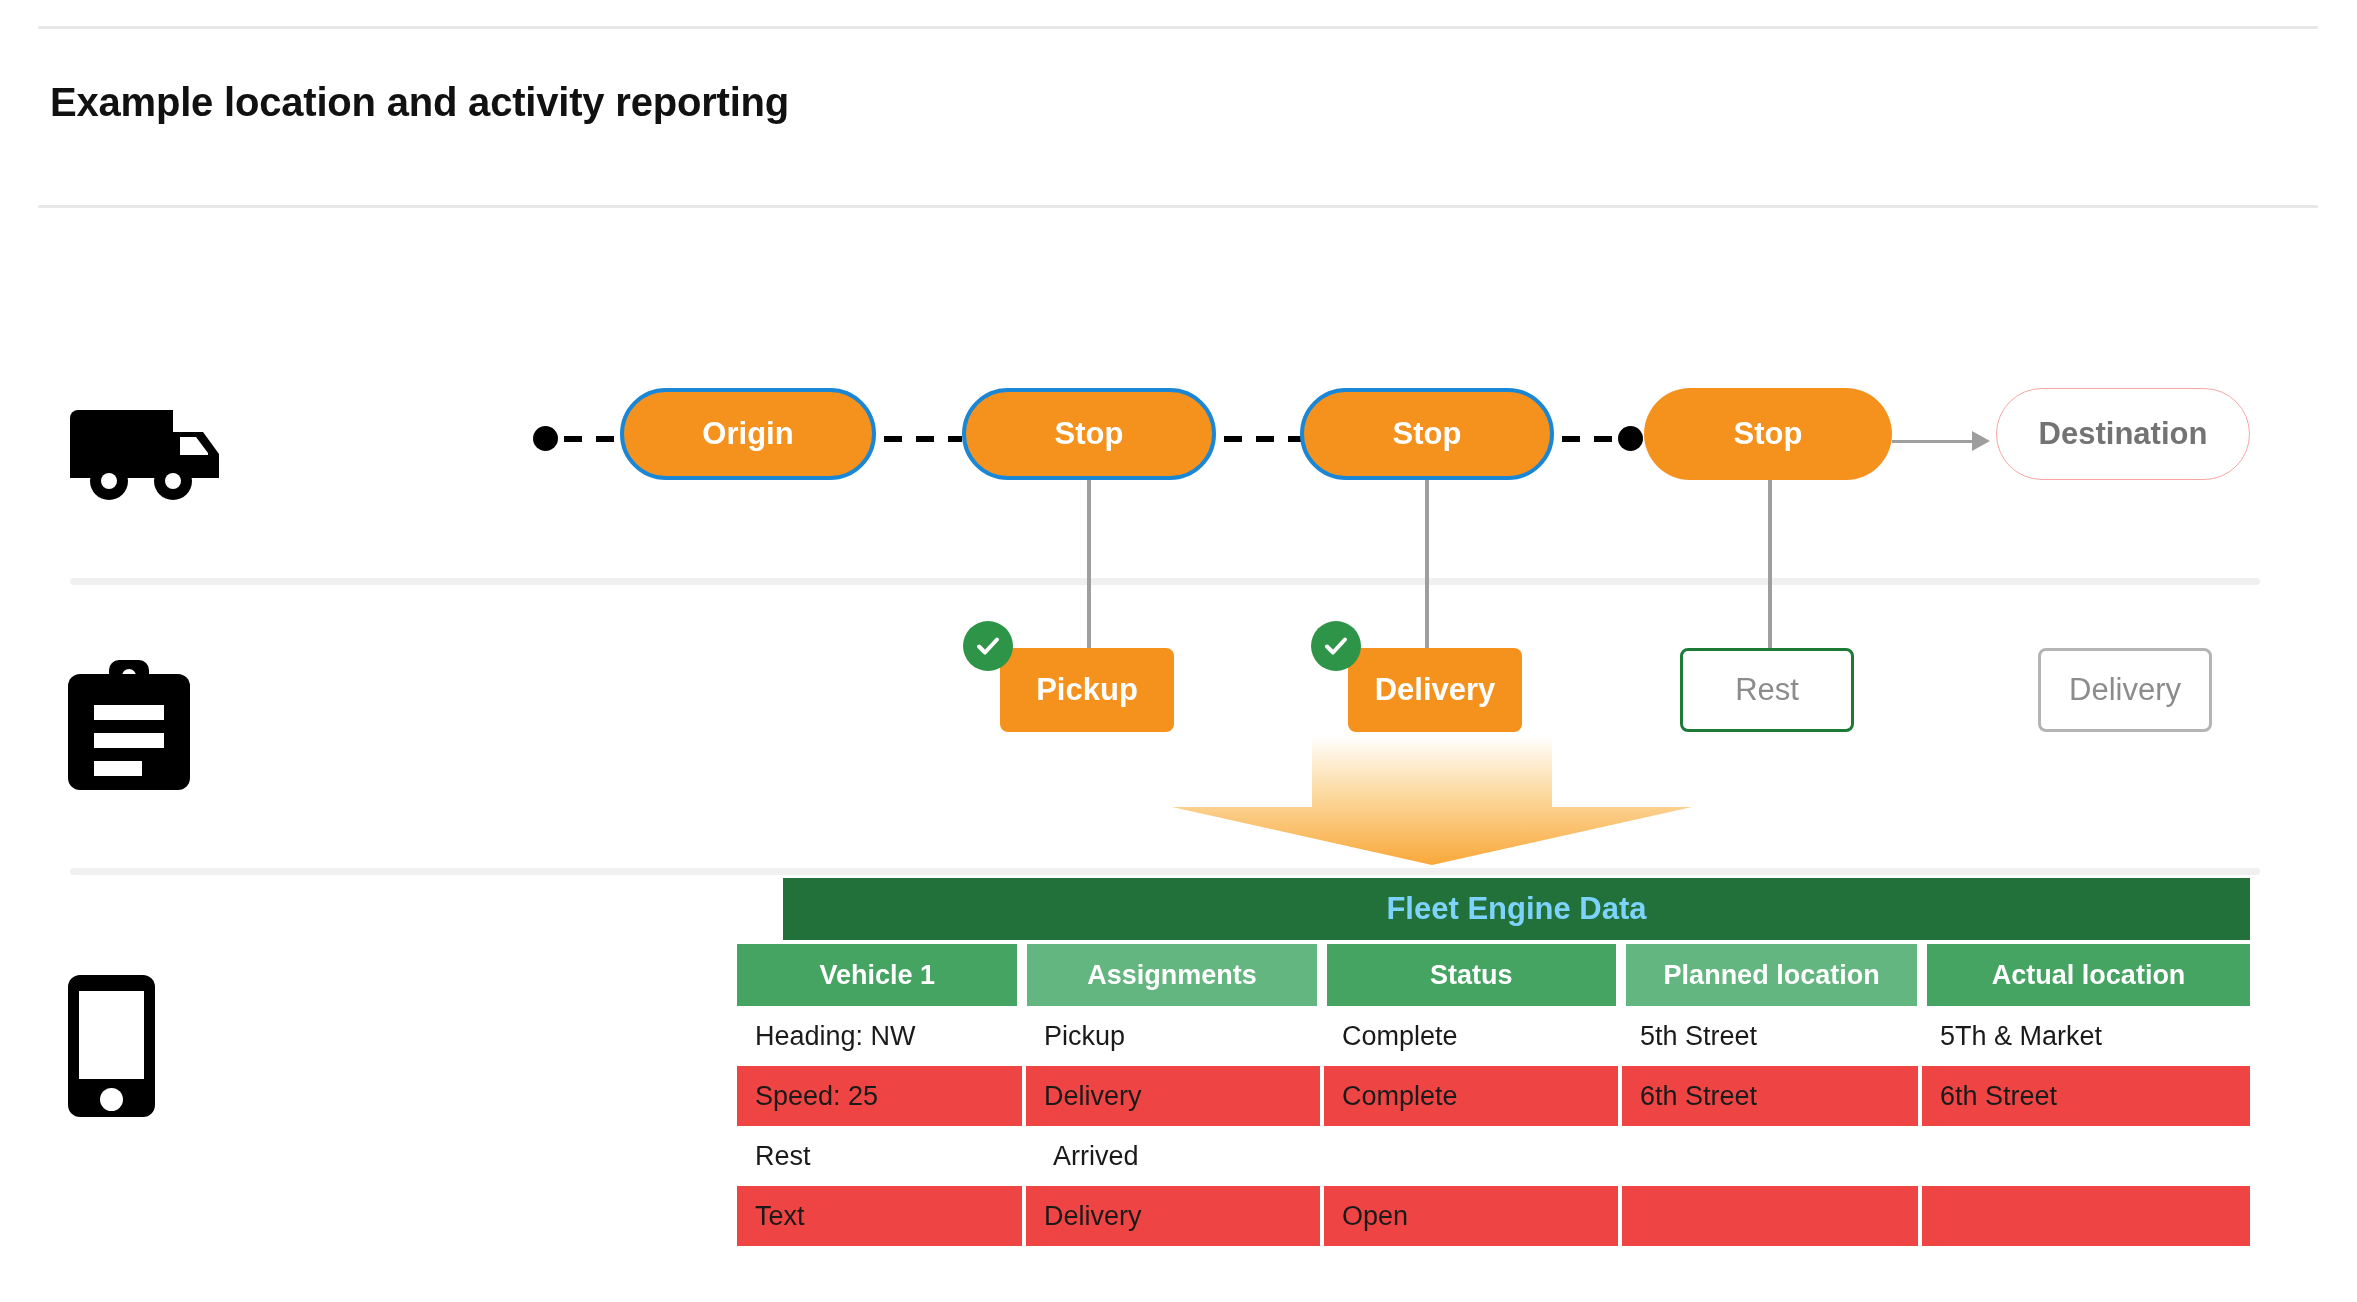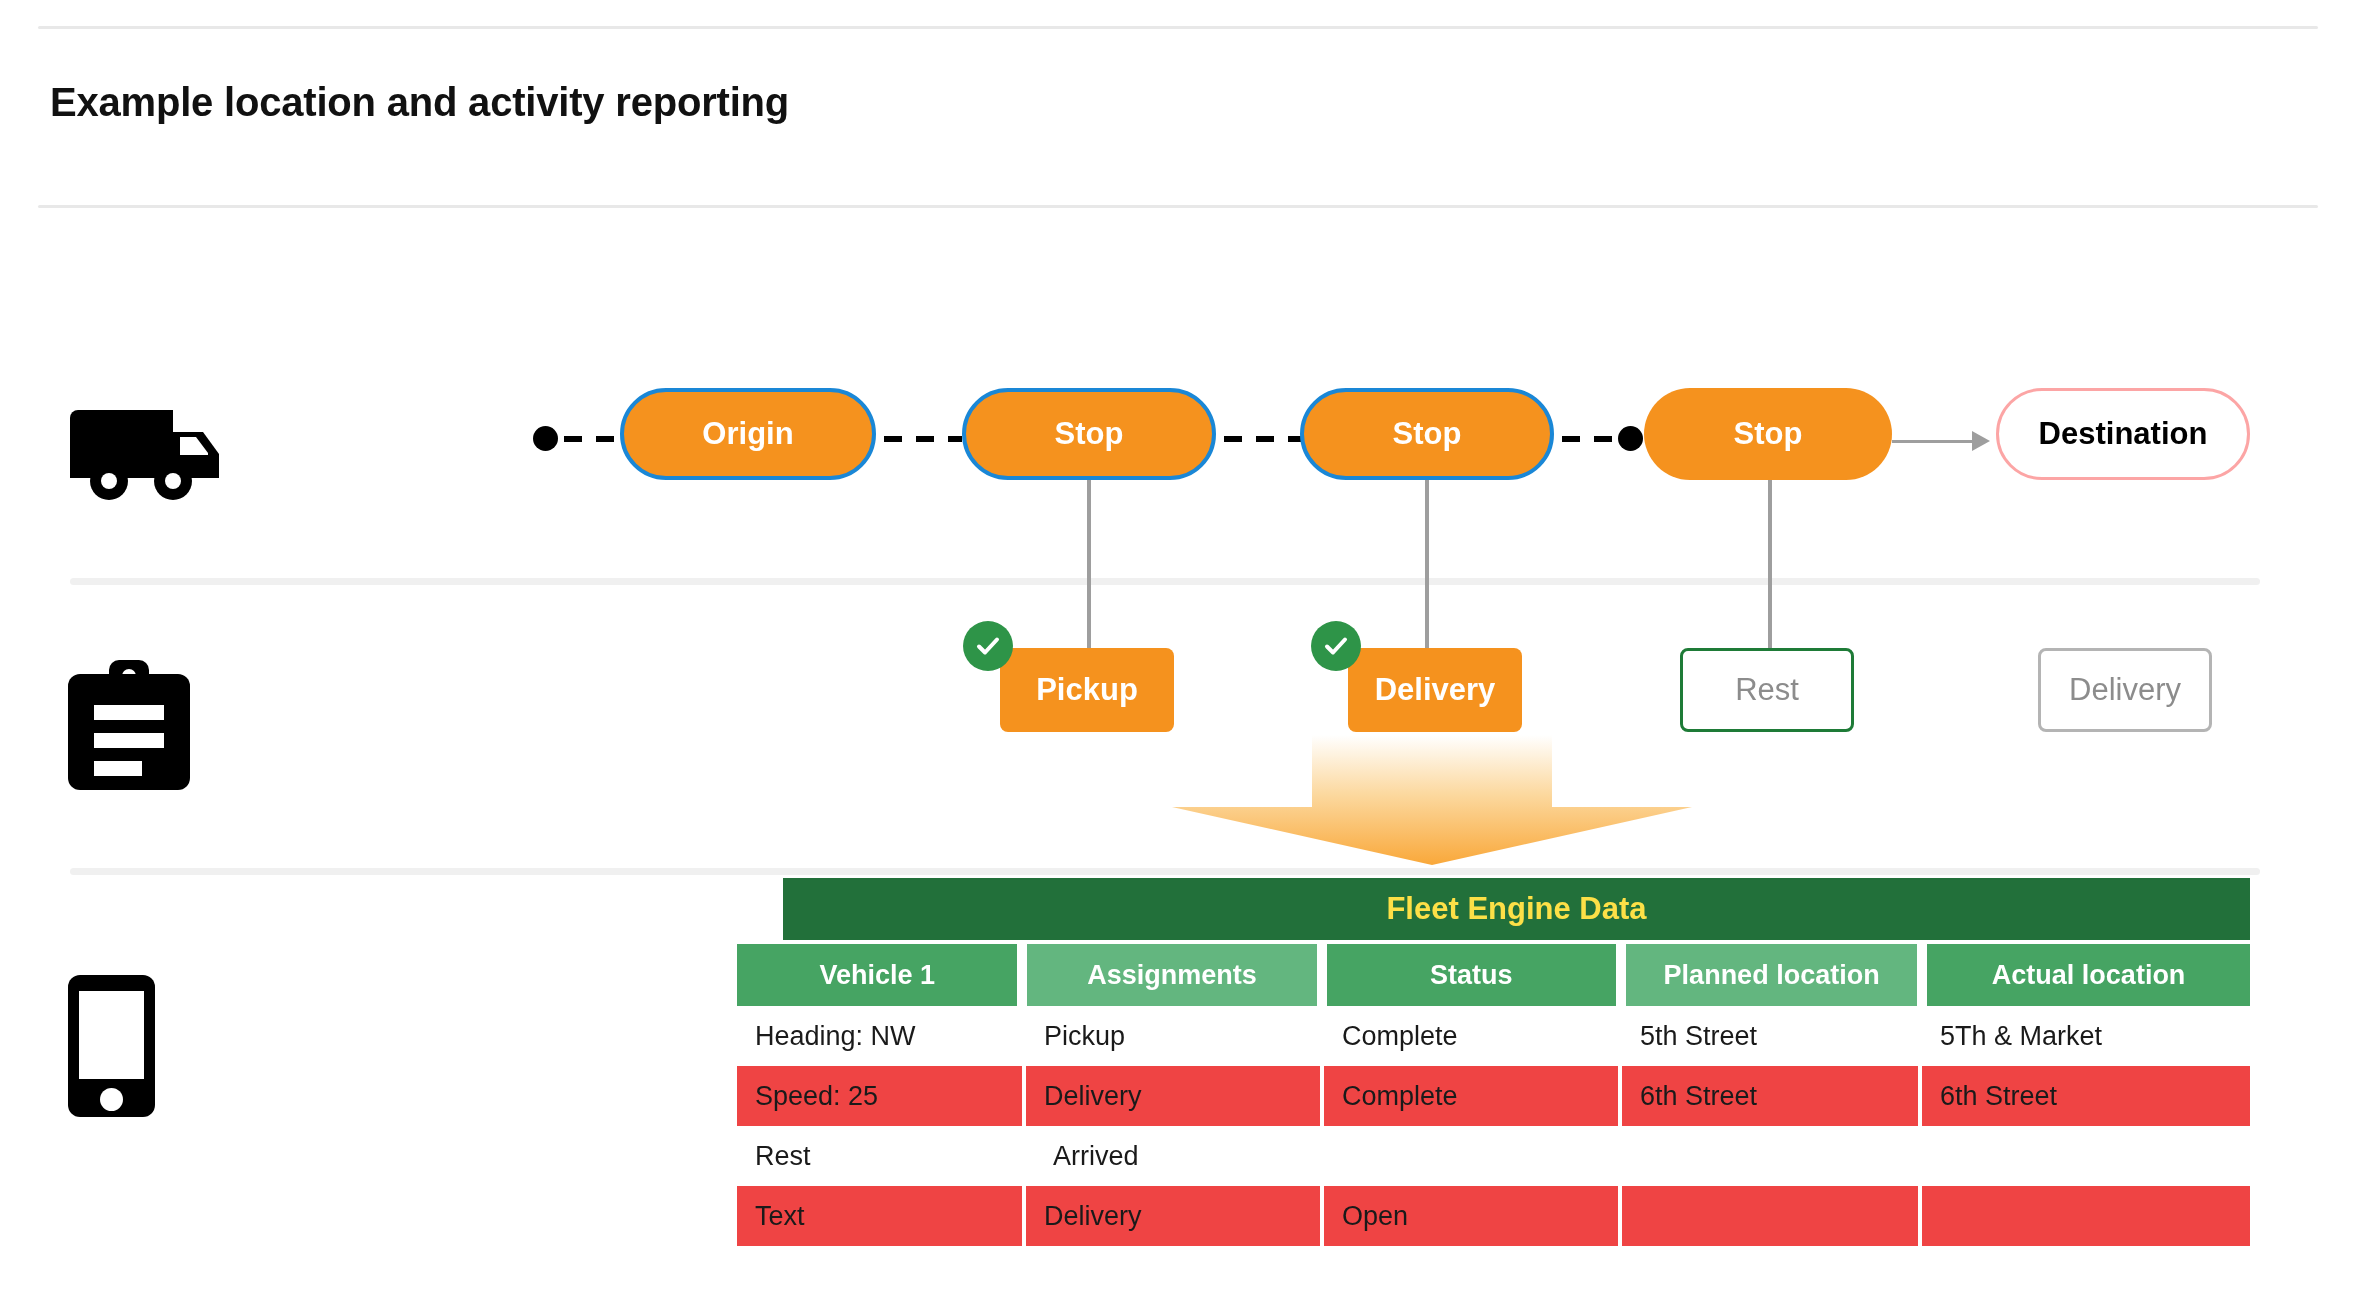--- a/index.html
+++ b/index.html
@@ -155,22 +155,22 @@
     justify-content: center;
     font-size: 31px;
     font-weight: 700;
     color: #ffffff;
     background: #F5921E;
     border: 4px solid #1A87D6;
   }
   .pill.no-border { border: none; }
   .pill.ghost {
     background: #ffffff;
-    border: 3px solid #fca5a5;
-    color: #000000;
+    border: 1px solid #fca5a5;
+    color: #737373;
   }
 
   .arrow-line {
     position: absolute;
     top: 440px; height: 3px;
     background: #9e9e9e;
   }
   .arrow-head {
     position: absolute;
     top: 431px;
@@ -234,21 +234,21 @@
   
   .fleet-table {
     position: absolute;
     left: 737px;
     top: 878px;
     width: 1513px;
   }
   .fe-title {
     height: 62px;
     background: #22703A;
-    color: #fde047;
+    color: #7dd3fc;
     font-size: 31px;
     font-weight: 700;
     display: flex;
     align-items: center;
     justify-content: center;
     margin-left: 46px;
   }
   .fe-head {
     display: flex;
     gap: 10px;

